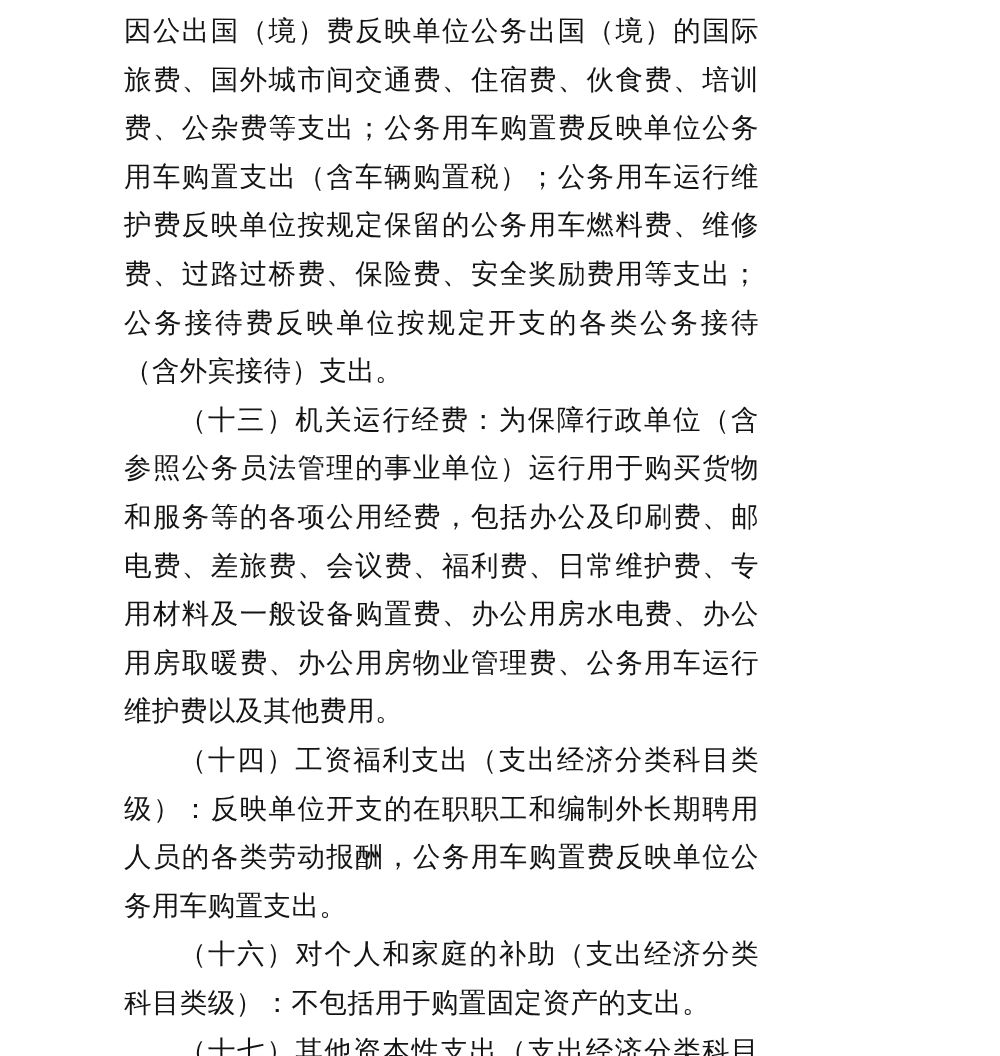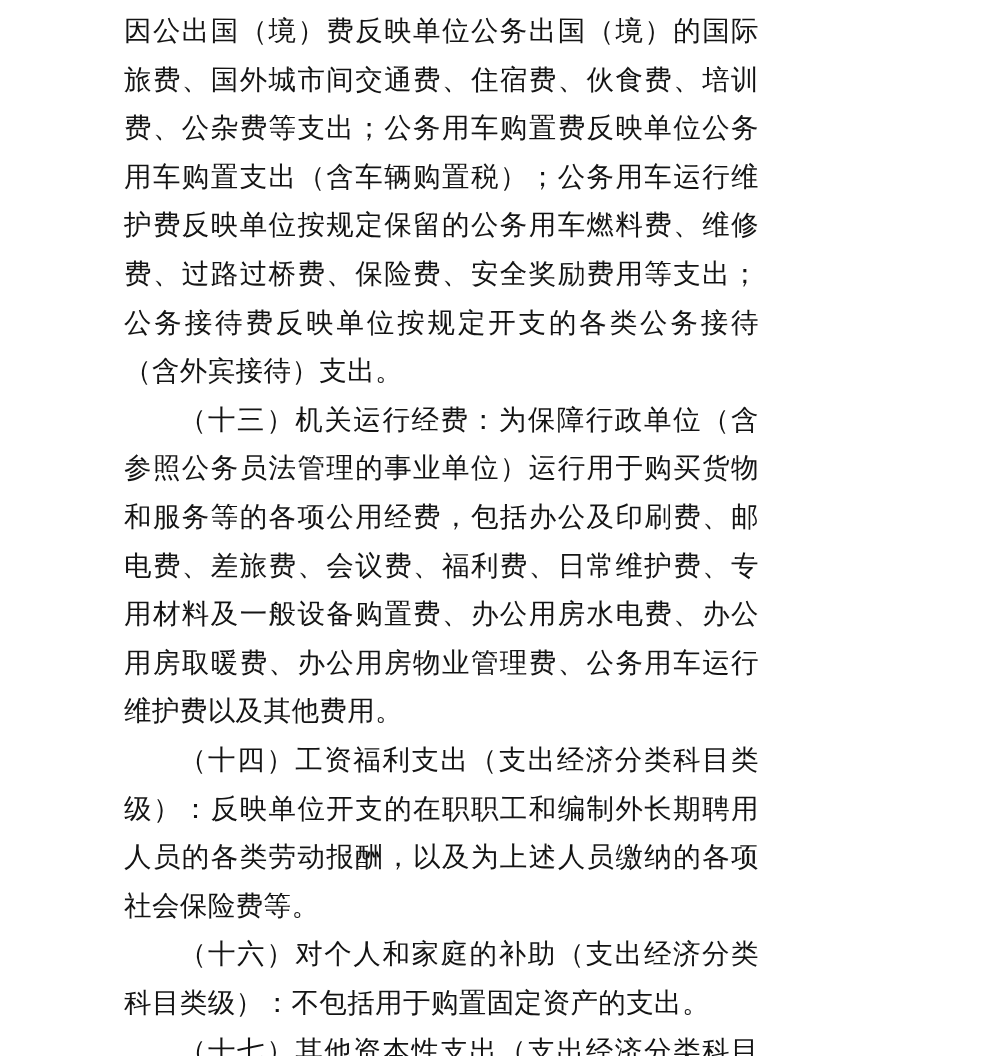--- a/index.html
+++ b/index.html
@@ -41,17 +41,17 @@
     margin-top: 0;
   }
 </style>
 </head>
 <body>
 
 <div class="page">
   <div class="doc-body">
     <p class="para cont">因公出国（境）费反映单位公务出国（境）的国际旅费、国外城市间交通费、住宿费、伙食费、培训费、公杂费等支出；公务用车购置费反映单位公务用车购置支出（含车辆购置税）；公务用车运行维护费反映单位按规定保留的公务用车燃料费、维修费、过路过桥费、保险费、安全奖励费用等支出；公务接待费反映单位按规定开支的各类公务接待（含外宾接待）支出。</p>
     <p class="para">（十三）机关运行经费：为保障行政单位（含参照公务员法管理的事业单位）运行用于购买货物和服务等的各项公用经费，包括办公及印刷费、邮电费、差旅费、会议费、福利费、日常维护费、专用材料及一般设备购置费、办公用房水电费、办公用房取暖费、办公用房物业管理费、公务用车运行维护费以及其他费用。</p>
-    <p class="para">（十四）工资福利支出（支出经济分类科目类级）：反映单位开支的在职职工和编制外长期聘用人员的各类劳动报酬，以及为上述人员缴纳的各项社会保险费等。</p>
+    <p class="para">（十四）工资福利支出（支出经济分类科目类级）：反映单位开支的在职职工和编制外长期聘用人员的各类劳动报酬，公务用车购置费反映单位公务用车购置支出。</p>
     <p class="para">（十六）对个人和家庭的补助（支出经济分类科目类级）：不包括用于购置固定资产的支出。</p>
     <p class="para">（十七）其他资本性支出（支出经济分类科目类级）：反映</p>
   </div>
 </div>
 
 </body></html>

